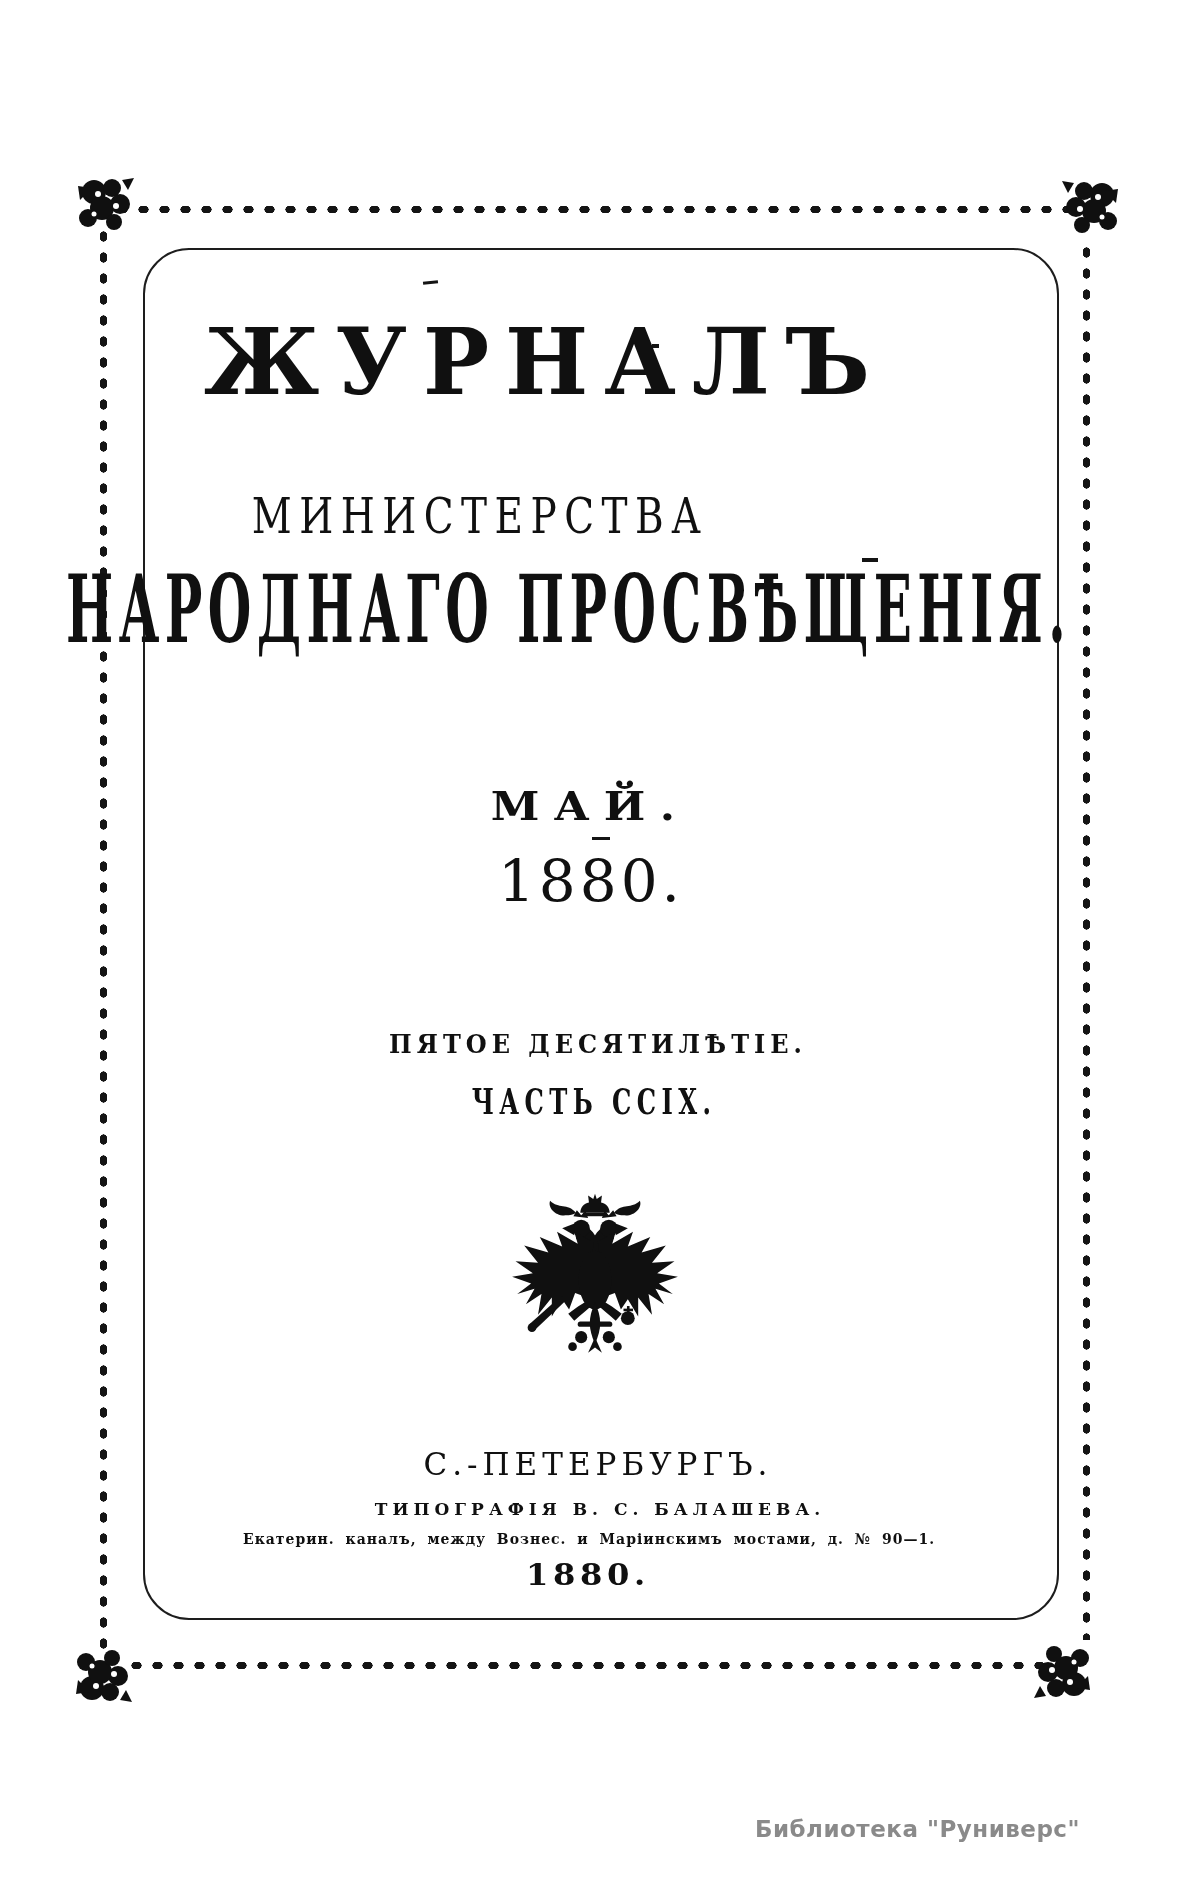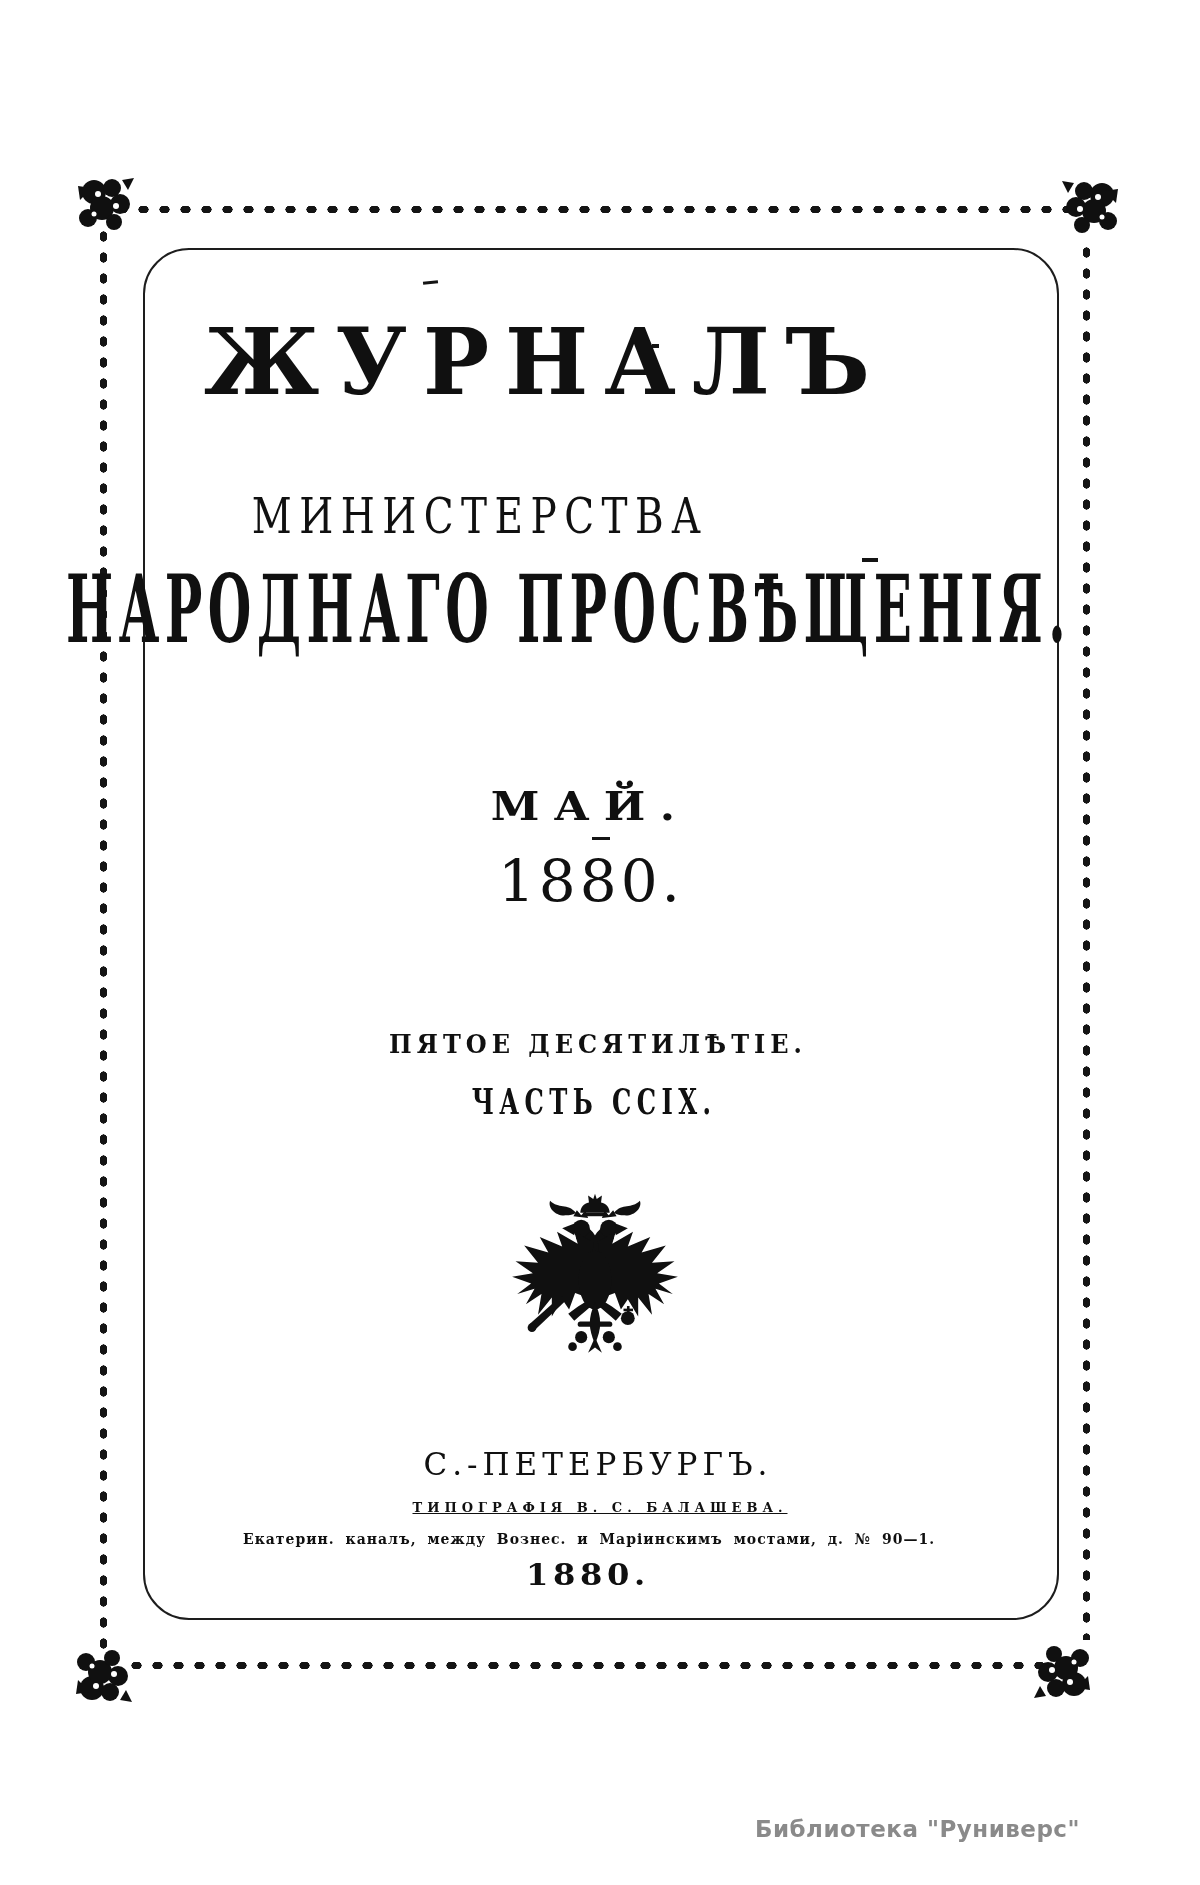--- a/index.html
+++ b/index.html
@@ -51,21 +51,21 @@
   .l-month      { top:786px;  font-size:40px; font-weight:700; letter-spacing:13px;
                   transform:translateX(-10px) scale(1.1,0.98); }
   .l-year       { top:852px;  font-size:58px; letter-spacing:4px;
                   transform:translateX(-9px); }
   .l-decade     { top:1032px; font-size:24px; font-weight:700; letter-spacing:5px;
                   transform:translateX(-2px) scaleY(1.1); }
   .l-part       { top:1088px; font-size:27px; font-weight:700; letter-spacing:6px;
                   transform:translateX(-6px) scale(0.9,1.3); }
   .l-city       { top:1448px; font-size:31px; letter-spacing:5px;
                   transform:translateX(-2px) scaleY(1.05); }
-  .l-printer    { top:1501px; font-size:13px; font-weight:700; letter-spacing:5px;text-decoration:underline; }
+  .l-printer    { top:1501px; font-size:17px; font-weight:700; letter-spacing:5px; }
   .l-address    { top:1532px; font-size:14px; font-weight:700; letter-spacing:1px;
                   word-spacing:5px; transform:translateX(-11px) scaleY(1.05); }
   .l-printyear  { top:1562px; font-size:28px; font-weight:700; letter-spacing:4px;
                   transform:translateX(-12px) scale(1.15,1.05); }
 
   .emblem-wrap {
     position:absolute; top:1192px; left:0; width:1200px;
     display:flex; justify-content:center; transform:translateX(-5px);
   }
 

